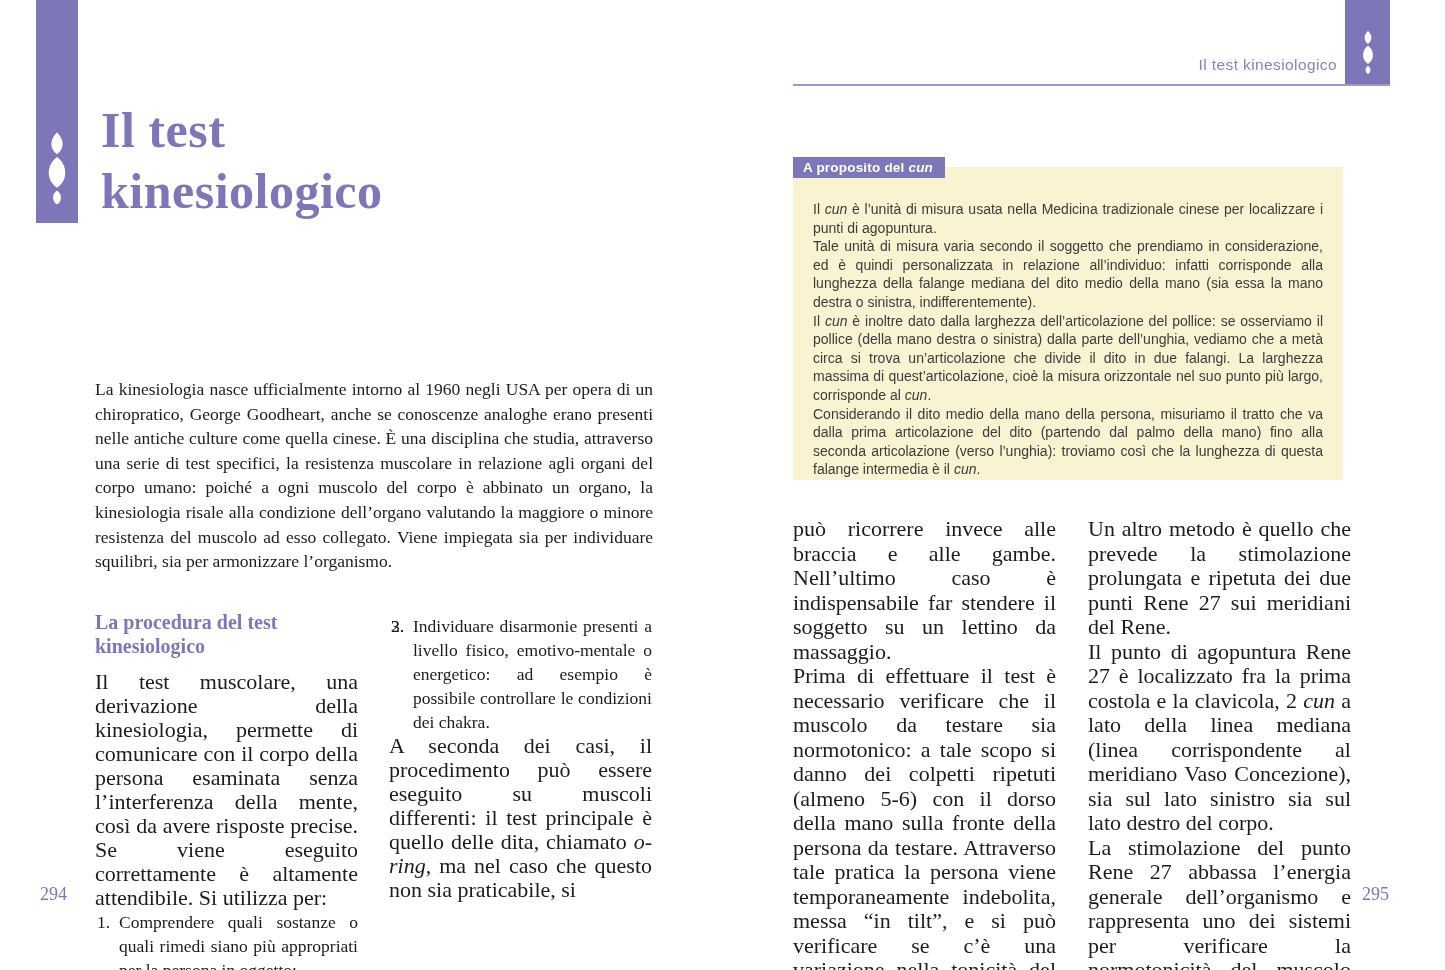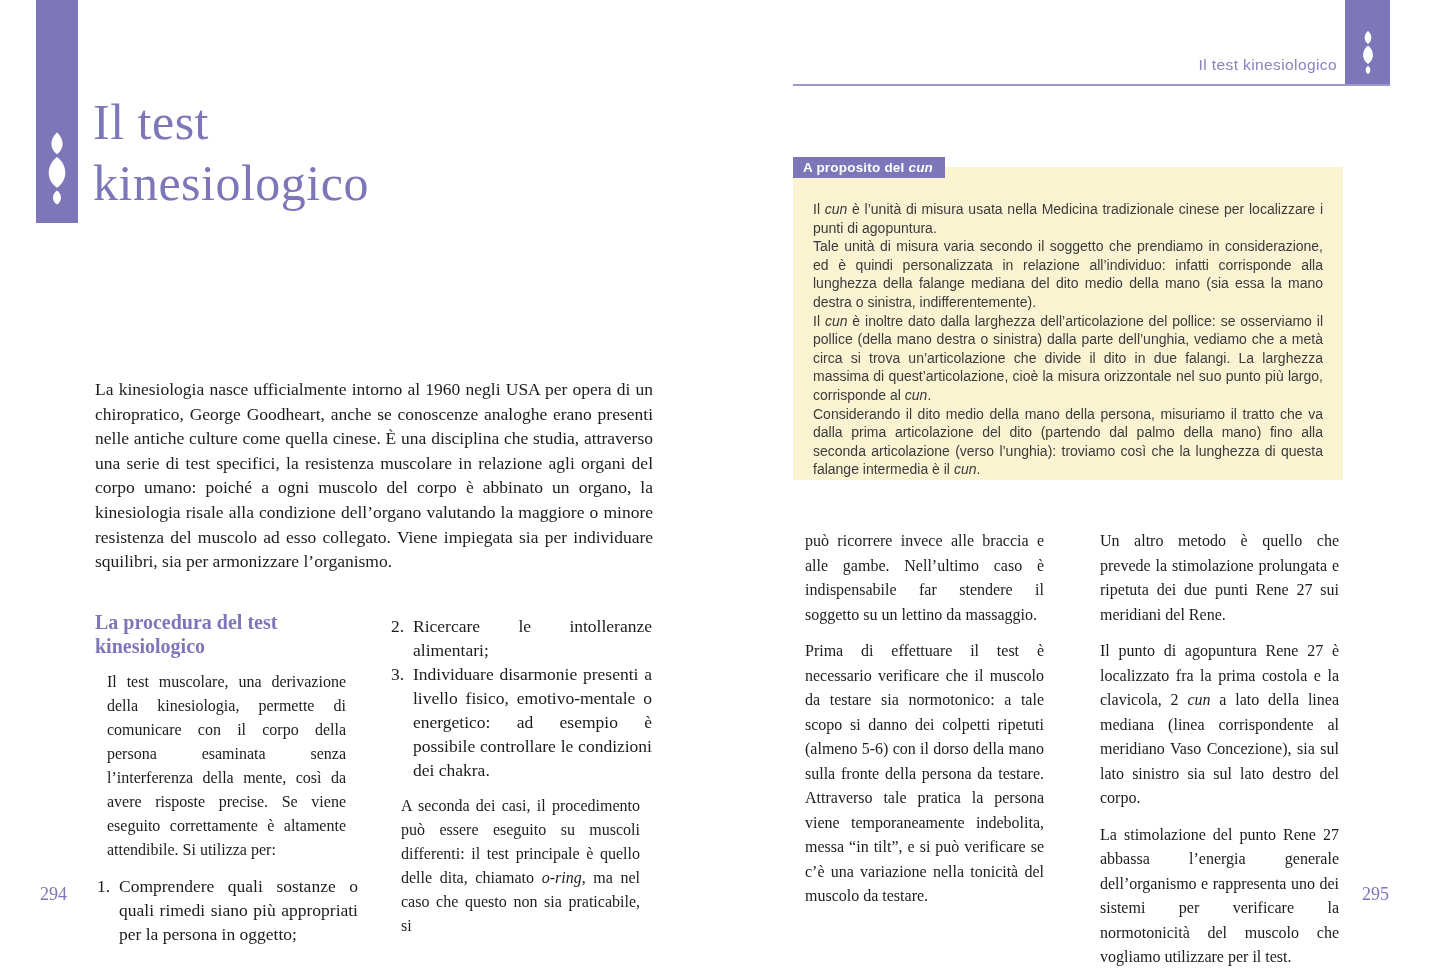--- a/index.html
+++ b/index.html
@@ -16,43 +16,43 @@
   
   .chapter-strip {
     left: 36px; top: 0; width: 42px; height: 223px;
     background: #7d76b9;
     display: flex; align-items: flex-end; justify-content: center;
     padding-bottom: 10px; box-sizing: border-box;
   }
   .chapter-title {
     left: 93px; top: 92px;
     font-family: "Liberation Serif", serif;
-    font-size: 50px; line-height: 61px; font-weight: normal;
+    font-size: 50px; line-height: 61px; font-weight: bold;
     color: #7d76b9; letter-spacing: 0.5px;
-    margin: 0;
+    margin: 8px;
   }
   .intro {
     left: 95px; top: 377px; width: 558px;
     font-size: 17.5px; line-height: 24.6px;
     text-align: justify; margin: 0;
     hyphens: auto;
   }
   .lcol1 { left: 95px;  top: 610px; width: 263px; }
   .lcol2 { left: 389px; top: 614px; width: 263px; }
   .rcol1 { left: 793px;  top: 517px; width: 263px; }
   .rcol2 { left: 1088px; top: 517px; width: 263px; }
 
   .section-heading {
     color: #7d76b9; font-size: 20px; line-height: 24px;
-    font-weight: bold; margin: 0 0 0 0;
+    font-weight: bold; margin: 0 0 12px 0;
     font-family: "Liberation Serif", serif;
   }
   .col-text, .rcol-text {
-    font-size: 16px; line-height: 24px;
-    text-align: justify; margin: 12px; hyphens: auto;
+    font-size: 22px; line-height: 24px;
+    text-align: justify; margin: 0; hyphens: auto;
   }
   .rcol-text { line-height: 24.5px; }
   .list-item {
     position: relative; padding-left: 24px;
     font-size: 17.5px; line-height: 24px;
     text-align: justify; hyphens: auto;
   }
   .list-item .num { position: absolute; left: 2px; }
 
   .page-num {
@@ -121,21 +121,20 @@
   <p class="col-text">Il test muscolare, una derivazione della kinesiologia, permette di comunicare con il corpo della persona esaminata senza l’interferenza della mente, così da avere risposte precise. Se viene eseguito correttamente è altamente attendibile. Si utilizza per:</p>
   <div class="list-item">
     <span class="num">1.</span>
     <span>Comprendere quali sostanze o quali rimedi siano più appropriati per la persona in oggetto;</span>
   </div>
 </div>
 
 <div class="abs lcol2">
   <div class="list-item">
     <span class="num">2.</span>
-    <span>Ricercare le intolleranze alimentari;</span>
   </div>
   <div class="list-item">
     <span class="num">3.</span>
     <span>Individuare disarmonie presenti a livello fisico, emotivo-mentale o energetico: ad esempio è possibile controllare le condizioni dei chakra.</span>
   </div>
   <p class="col-text">A seconda dei casi, il procedimento può essere eseguito su muscoli differenti: il test principale è quello delle dita, chiamato <i>o-ring</i>, ma nel caso che questo non sia praticabile, si</p>
 </div>
 
 <div class="abs page-num page-num-left">294</div>
 

